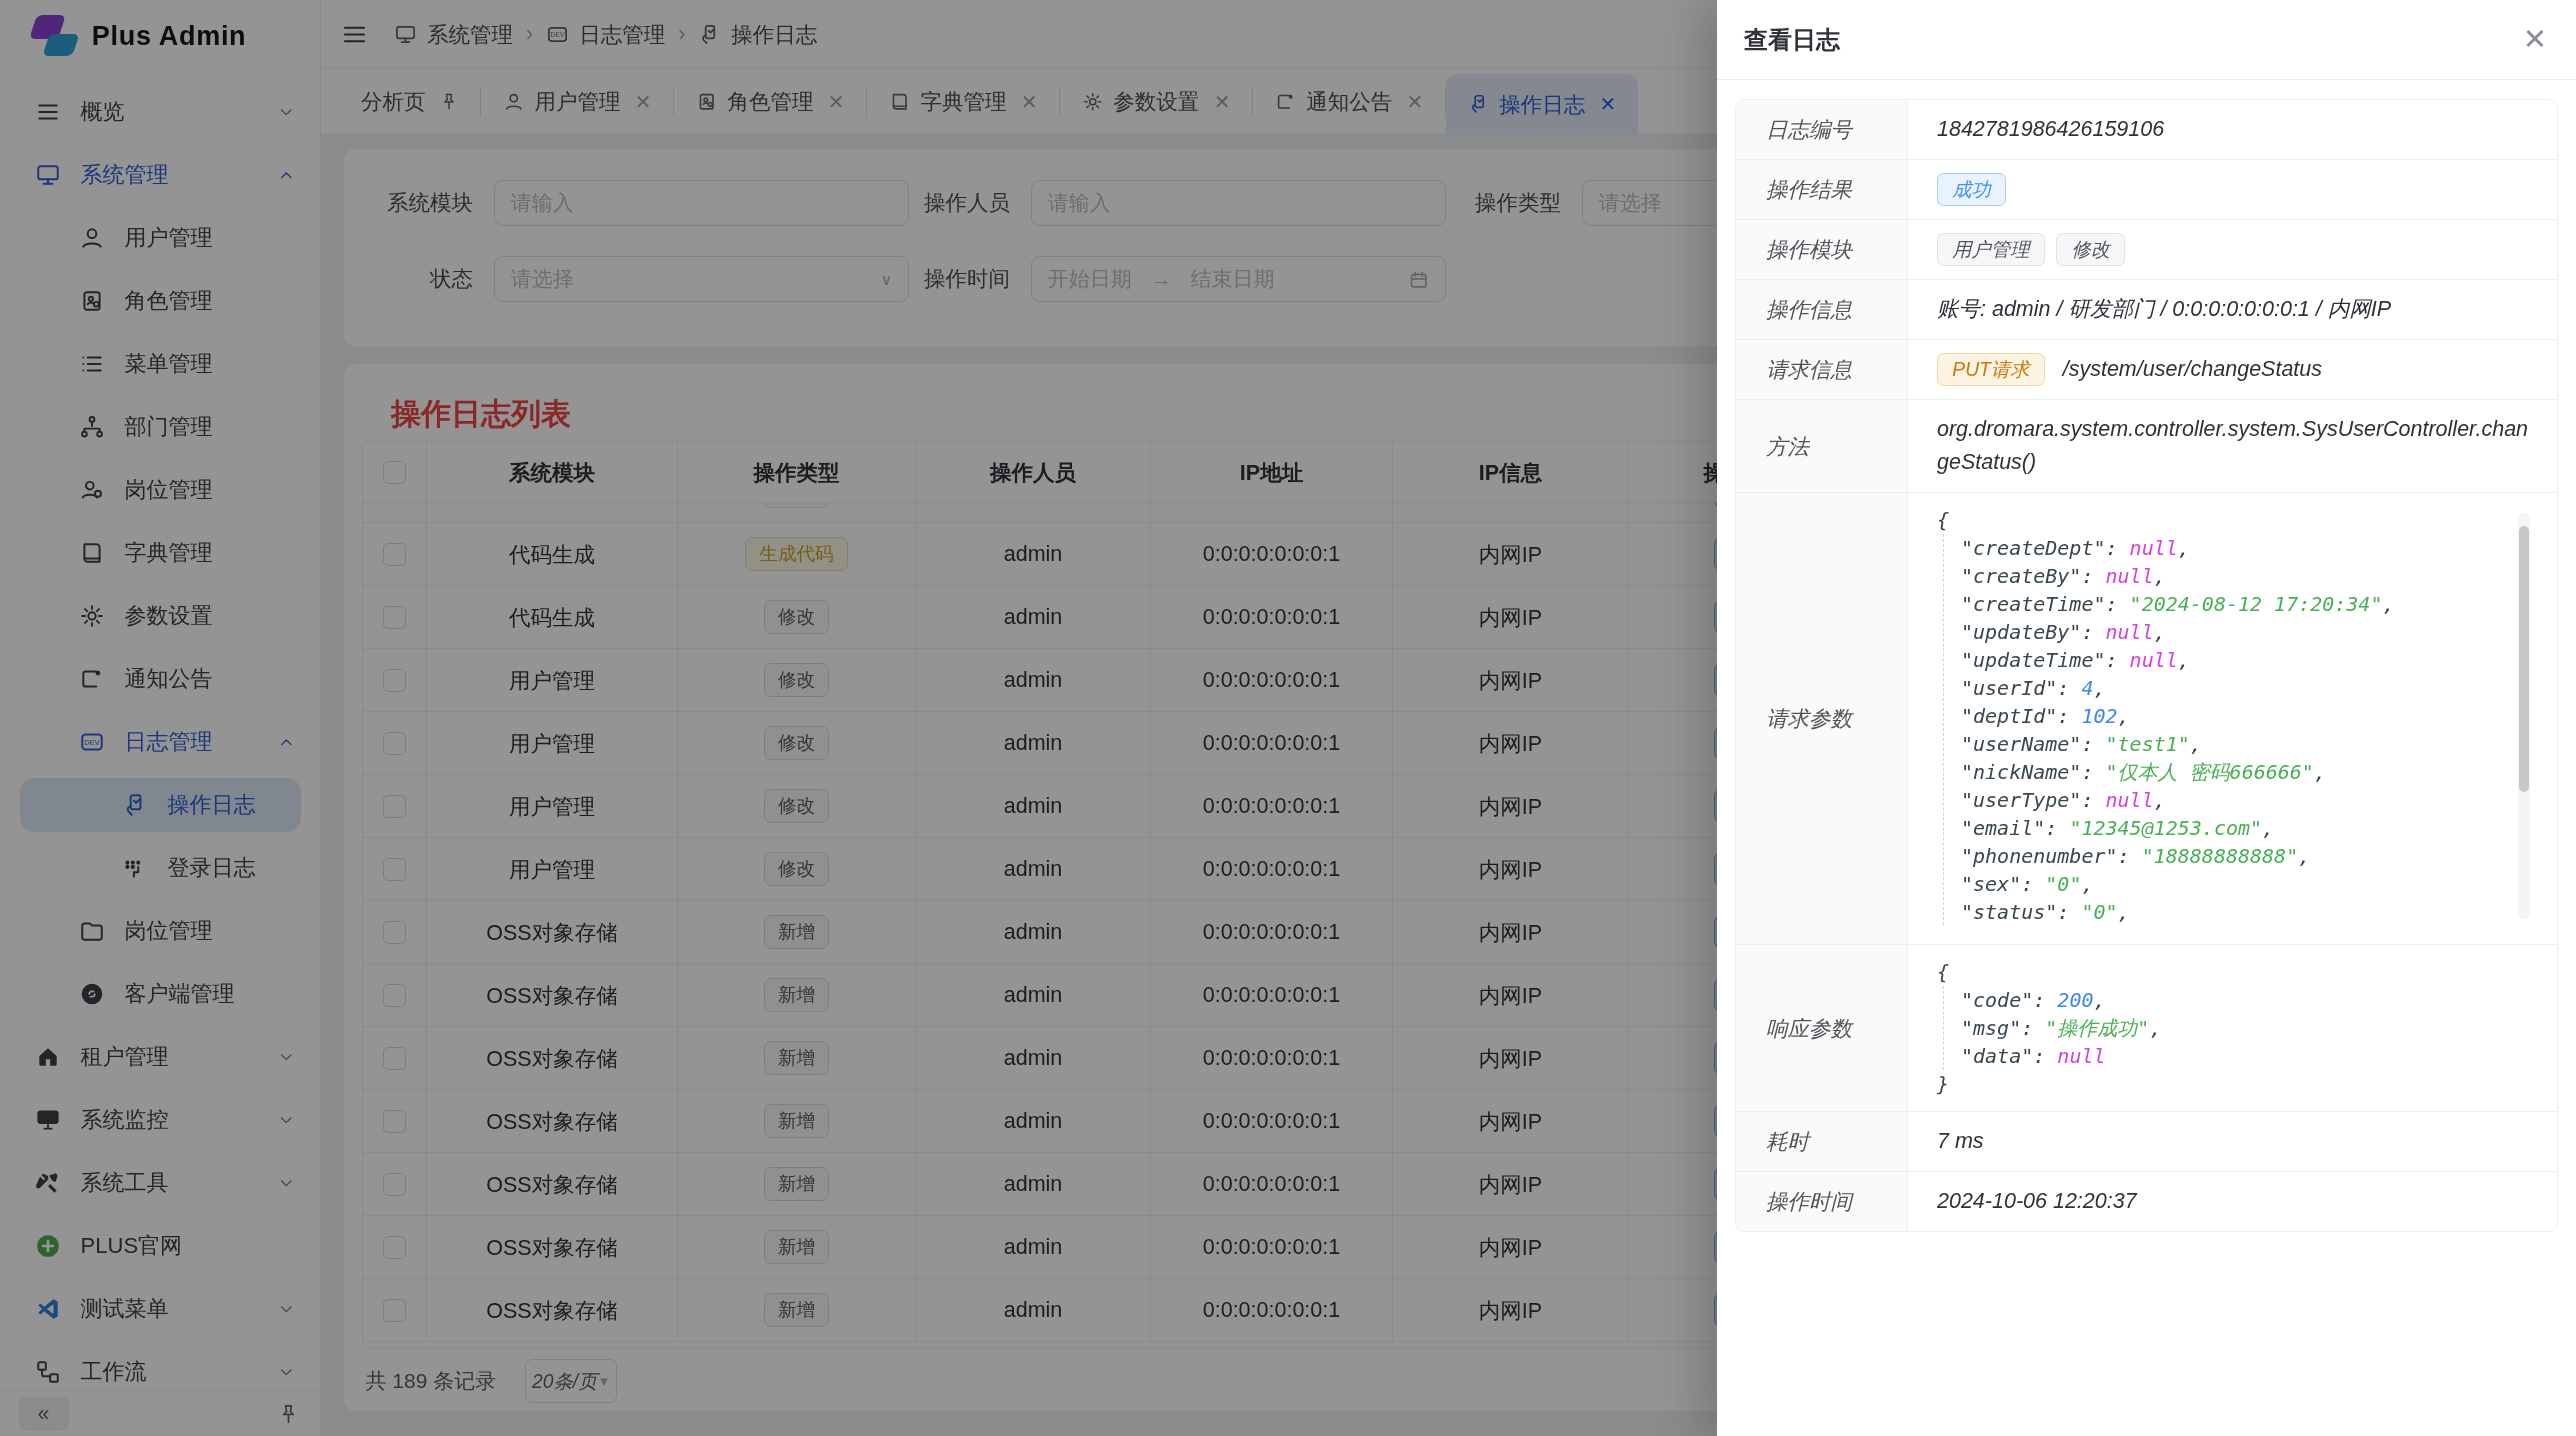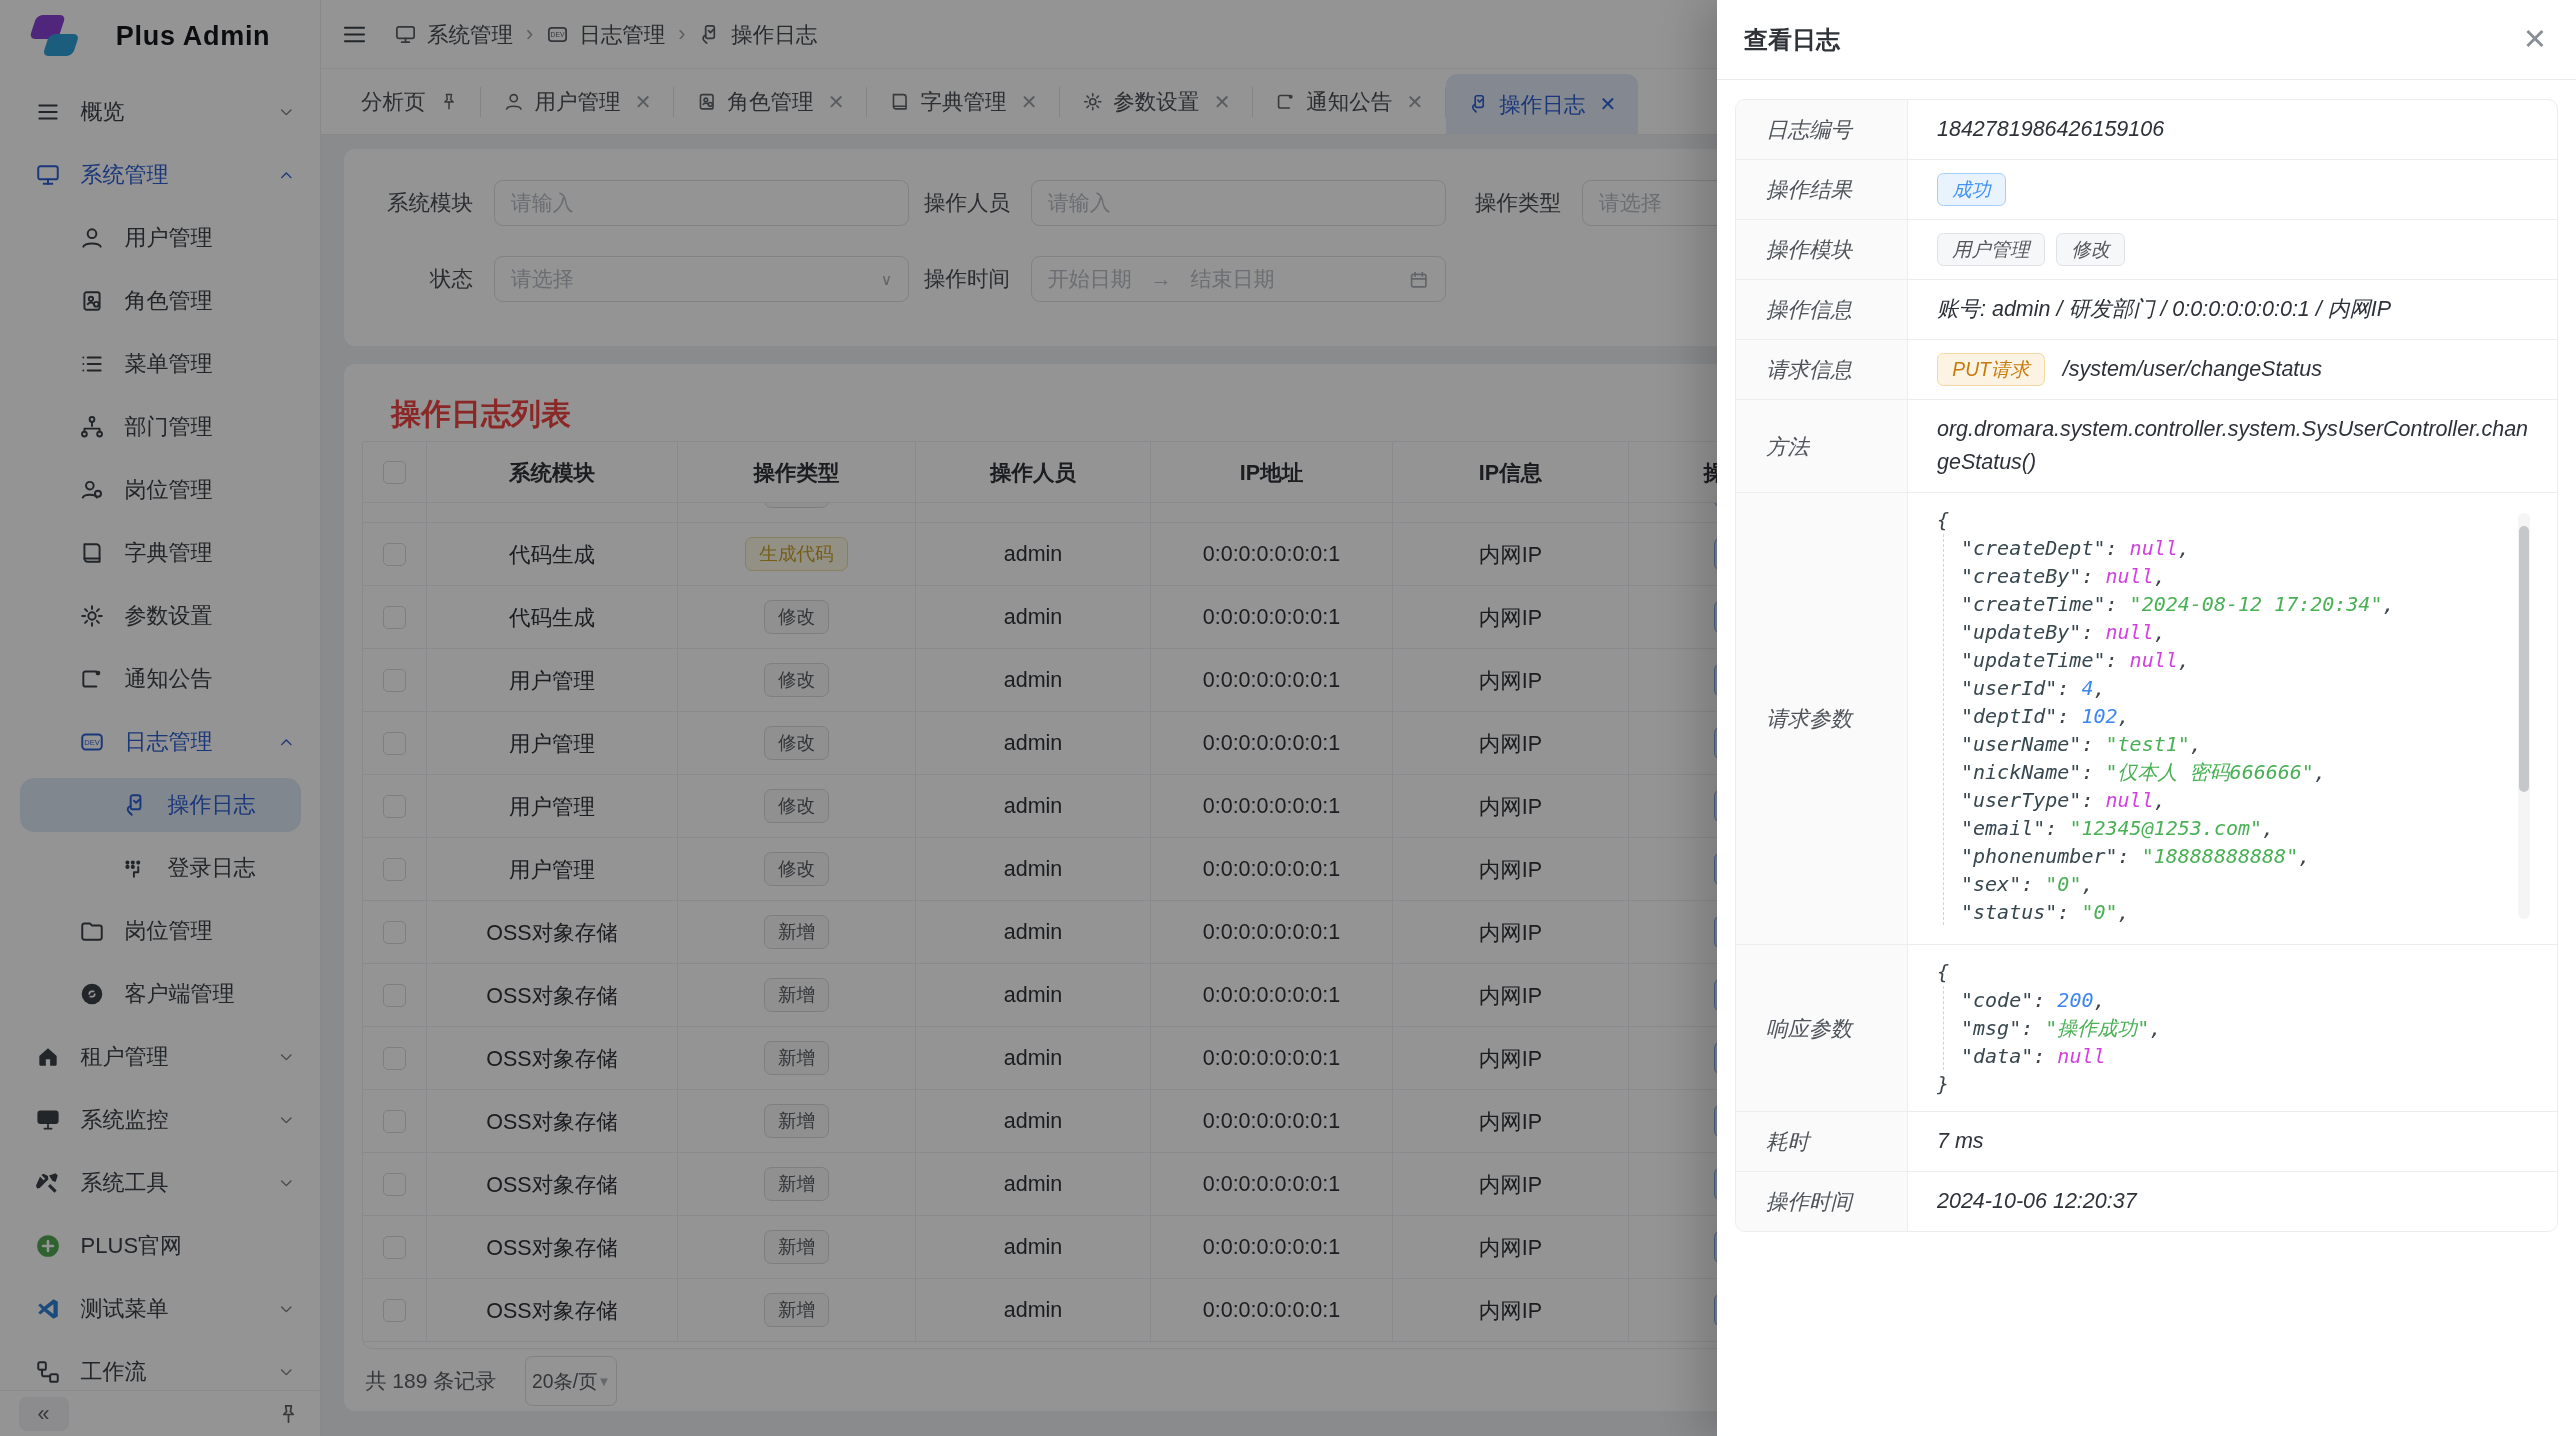--- a/index.html
+++ b/index.html
@@ -9,21 +9,21 @@
 
   
   .sidebar { position:absolute; left:0; top:0; width:321px; height:1437px;
              background:#fff; border-right:1.4px solid #ebedf0; z-index:10; }
   .logo-row { height:72px; display:flex; align-items:center; gap:14.3px; padding-left:31.5px; }
   .logo-mark { width:46px; height:42px; position:relative; flex:0 0 auto; }
   .logo-mark .p1 { position:absolute; left:1.4px; top:0; width:29px; height:24px;
                    background:#8a42d8; transform:skewX(-18deg); border-radius:5.7px; }
   .logo-mark .p2 { position:absolute; left:14.3px; top:18.6px; width:30px; height:21.5px;
                    background:#2ea0d8; transform:skewX(-18deg); border-radius:5.7px; }
-  .brand { font-size:27px; font-weight:700; color:#15181d; letter-spacing:0.7px;margin-left:24px; }
+  .brand { font-size:27px; font-weight:700; color:#15181d; letter-spacing:0.7px; }
   .menu { padding-top:8.6px; }
   .mi { height:63px; display:flex; align-items:center; position:relative;
         color:#3c4147; font-size:22px; cursor:pointer; }
   .mi .ico { width:29px; height:29px; display:inline-flex; align-items:center;
              justify-content:center; margin-right:18.6px; flex:0 0 auto; }
   .mi .ico svg { width:26px; height:26px; }
   .mi.lvl1 { padding-left:33px; }
   .mi.lvl2 { padding-left:77px; }
   .mi.lvl3 { padding-left:120px; }
   .mi .chev { position:absolute; right:24px; color:#7a7f86; display:flex; }
@@ -102,23 +102,23 @@
   .checkbox { width:23px; height:23px; border:1.4px solid #d6d9de; border-radius:5px;
               background:#fff; cursor:pointer; }
   .badge { display:inline-flex; align-items:center; height:34px; padding:0 13px;
            border-radius:7.2px; font-size:18.6px; border:1.4px solid transparent; }
   .badge.gold  { color:#c9a227; background:#fdf8e7; border-color:#ead9a5; }
   .badge.plain { color:#595d63; background:#f8f8f9; border-color:#d8dadf; }
   .badge.blue  { color:#3f74d8; background:#d6e5fb; border-color:#7aa8e8; }
   .pagination { position:absolute; left:21.5px; top:996px; height:42px; display:flex;
                 align-items:center; gap:29px; }
   .total-text { font-size:21px; color:#5a5e64; }
-  .page-size { width:92px; height:50px; border:1.4px solid #dcdfe6; border-radius:7.2px;
+  .page-size { width:92px; height:44px; border:1.4px solid #dcdfe6; border-radius:7.2px;
                display:flex; align-items:center; justify-content:center; 
-               font-size:19.3px; color:#5a5e64; cursor:pointer; }
+               font-size:19.3px; color:#5a5e64; cursor:pointer;font-style:italic; }
   .page-size .tri { color:#b0b3b8; font-size:13px; }
 
   
   .dim { position:absolute; left:0; top:0; width:1717px; height:1437px;
          background:rgba(0,0,0,0.42); z-index:50; }
 
   
   .drawer { position:absolute; left:1717px; top:0; width:859px; height:1437px;
             background:#fff; z-index:60; box-shadow:-17px 0 43px rgba(0,0,0,0.18); }
   .d-header { height:80px; border-bottom:1.4px solid #e9ebee; display:flex;

